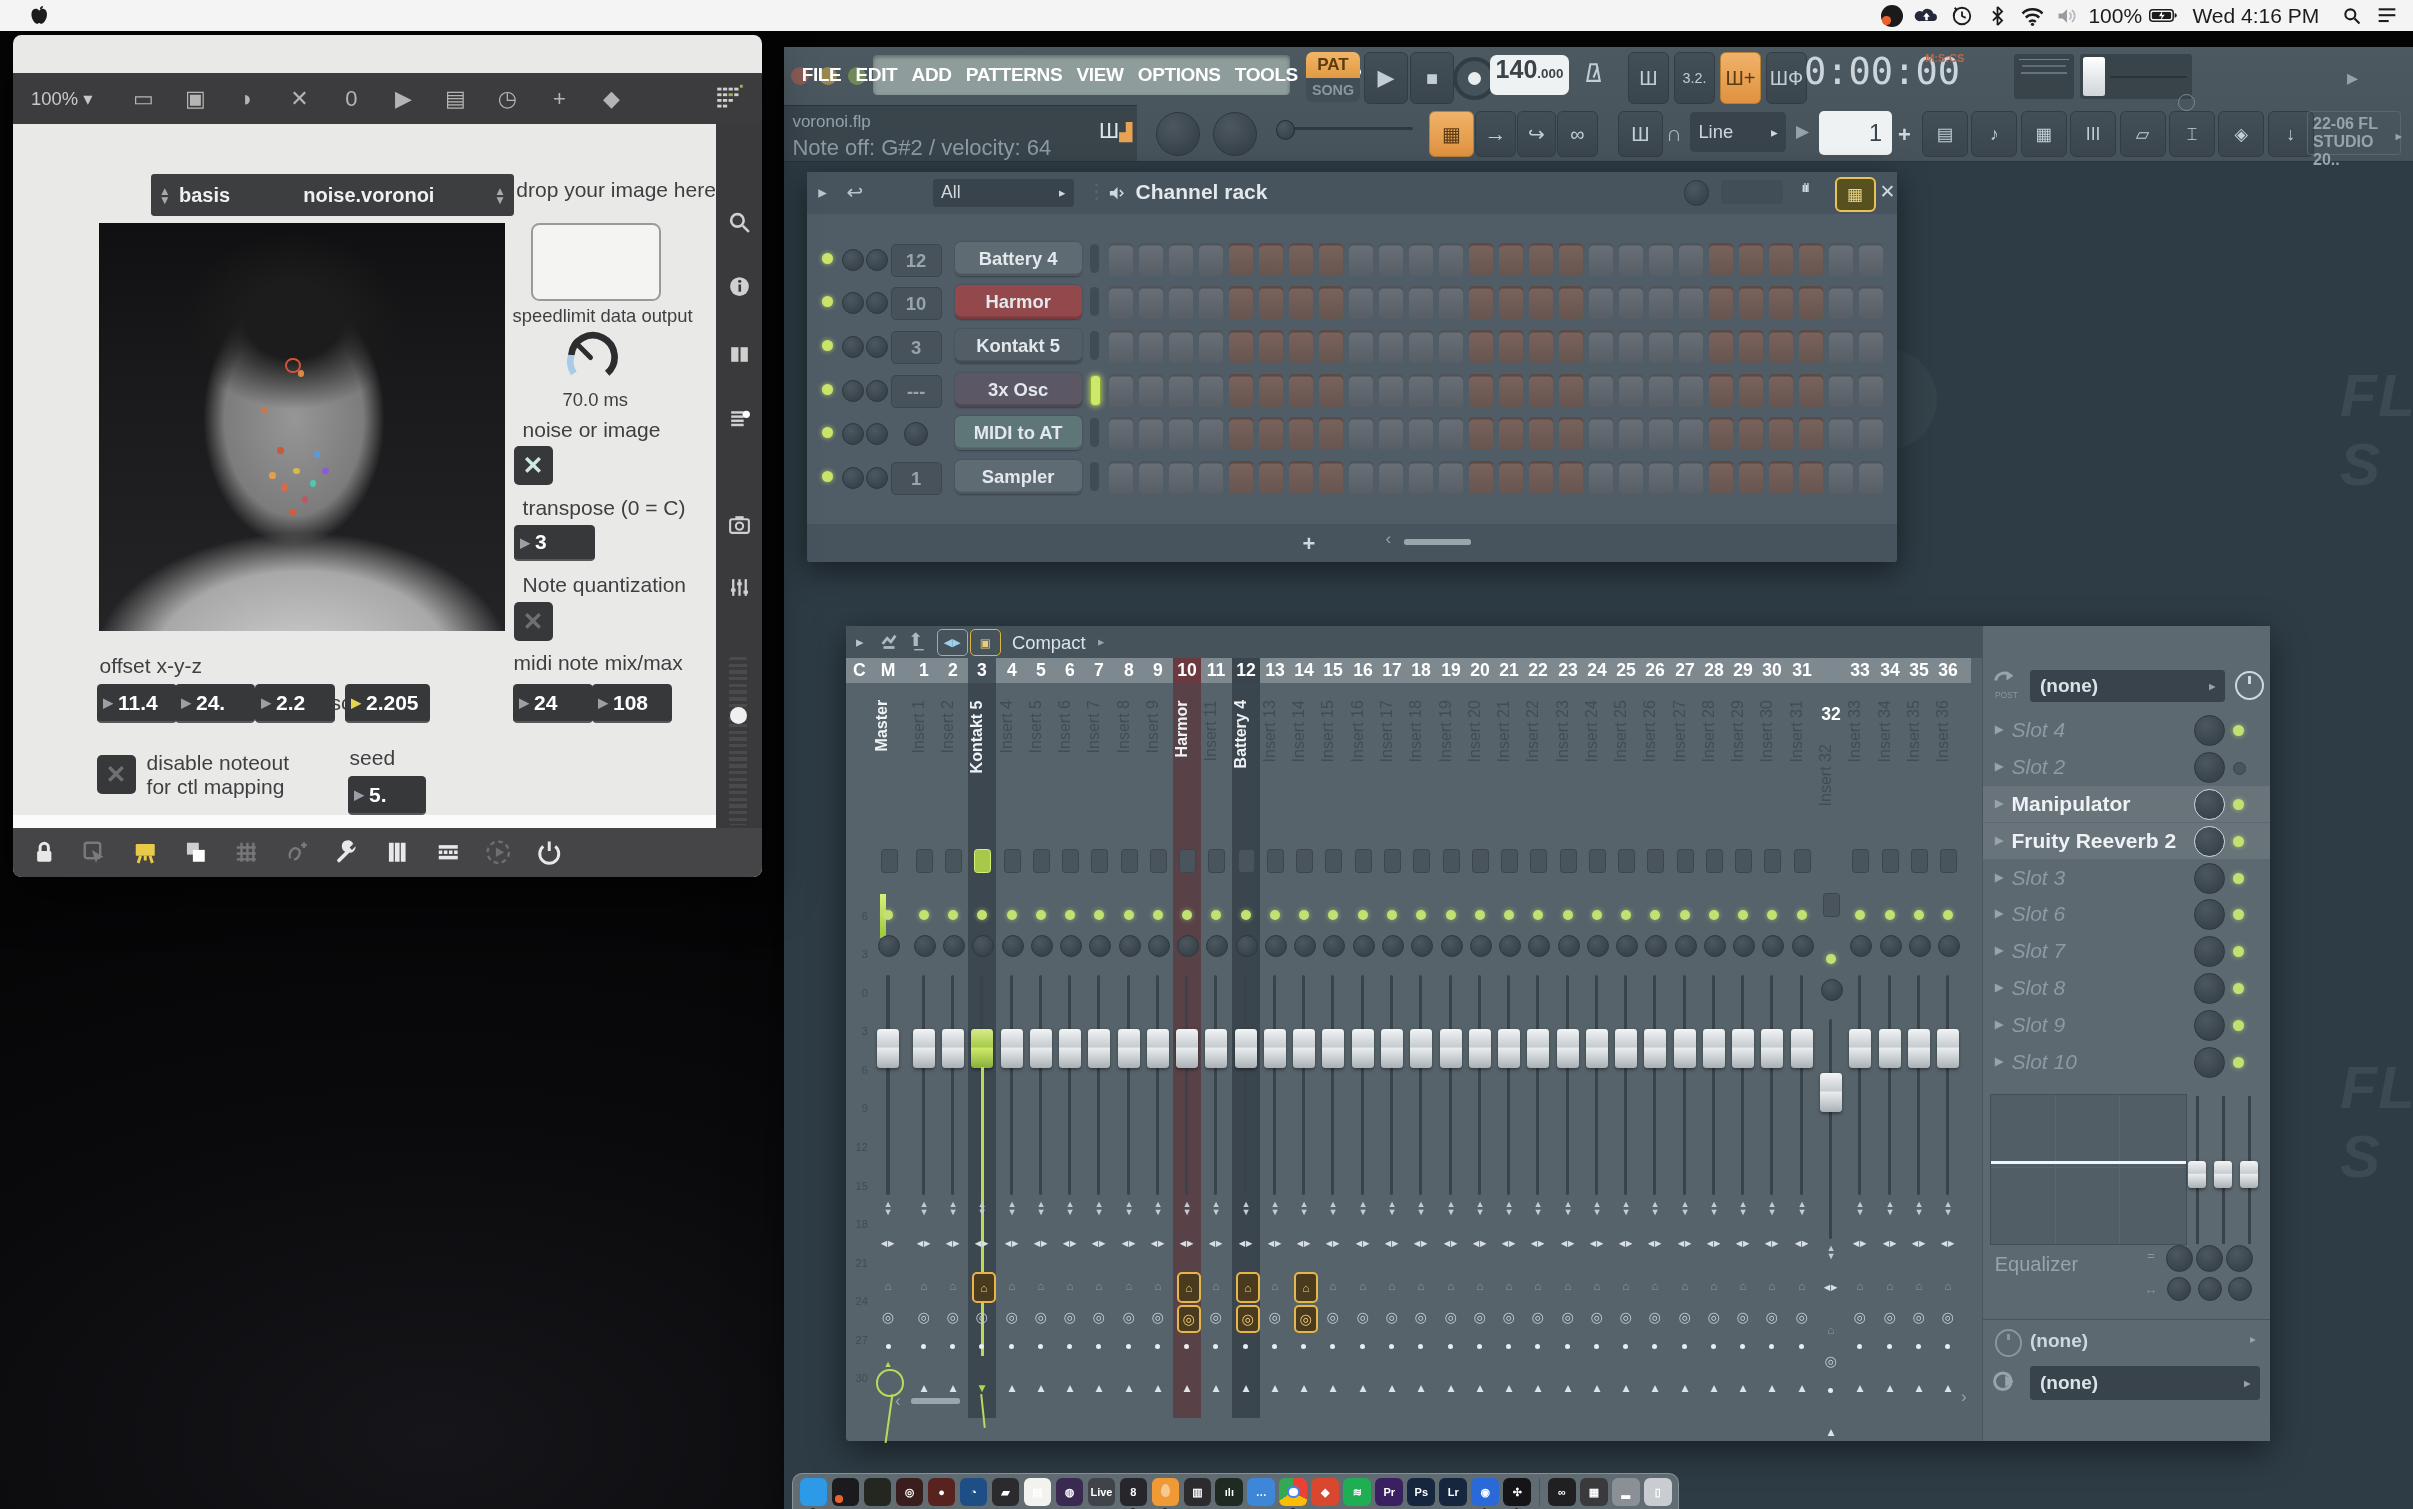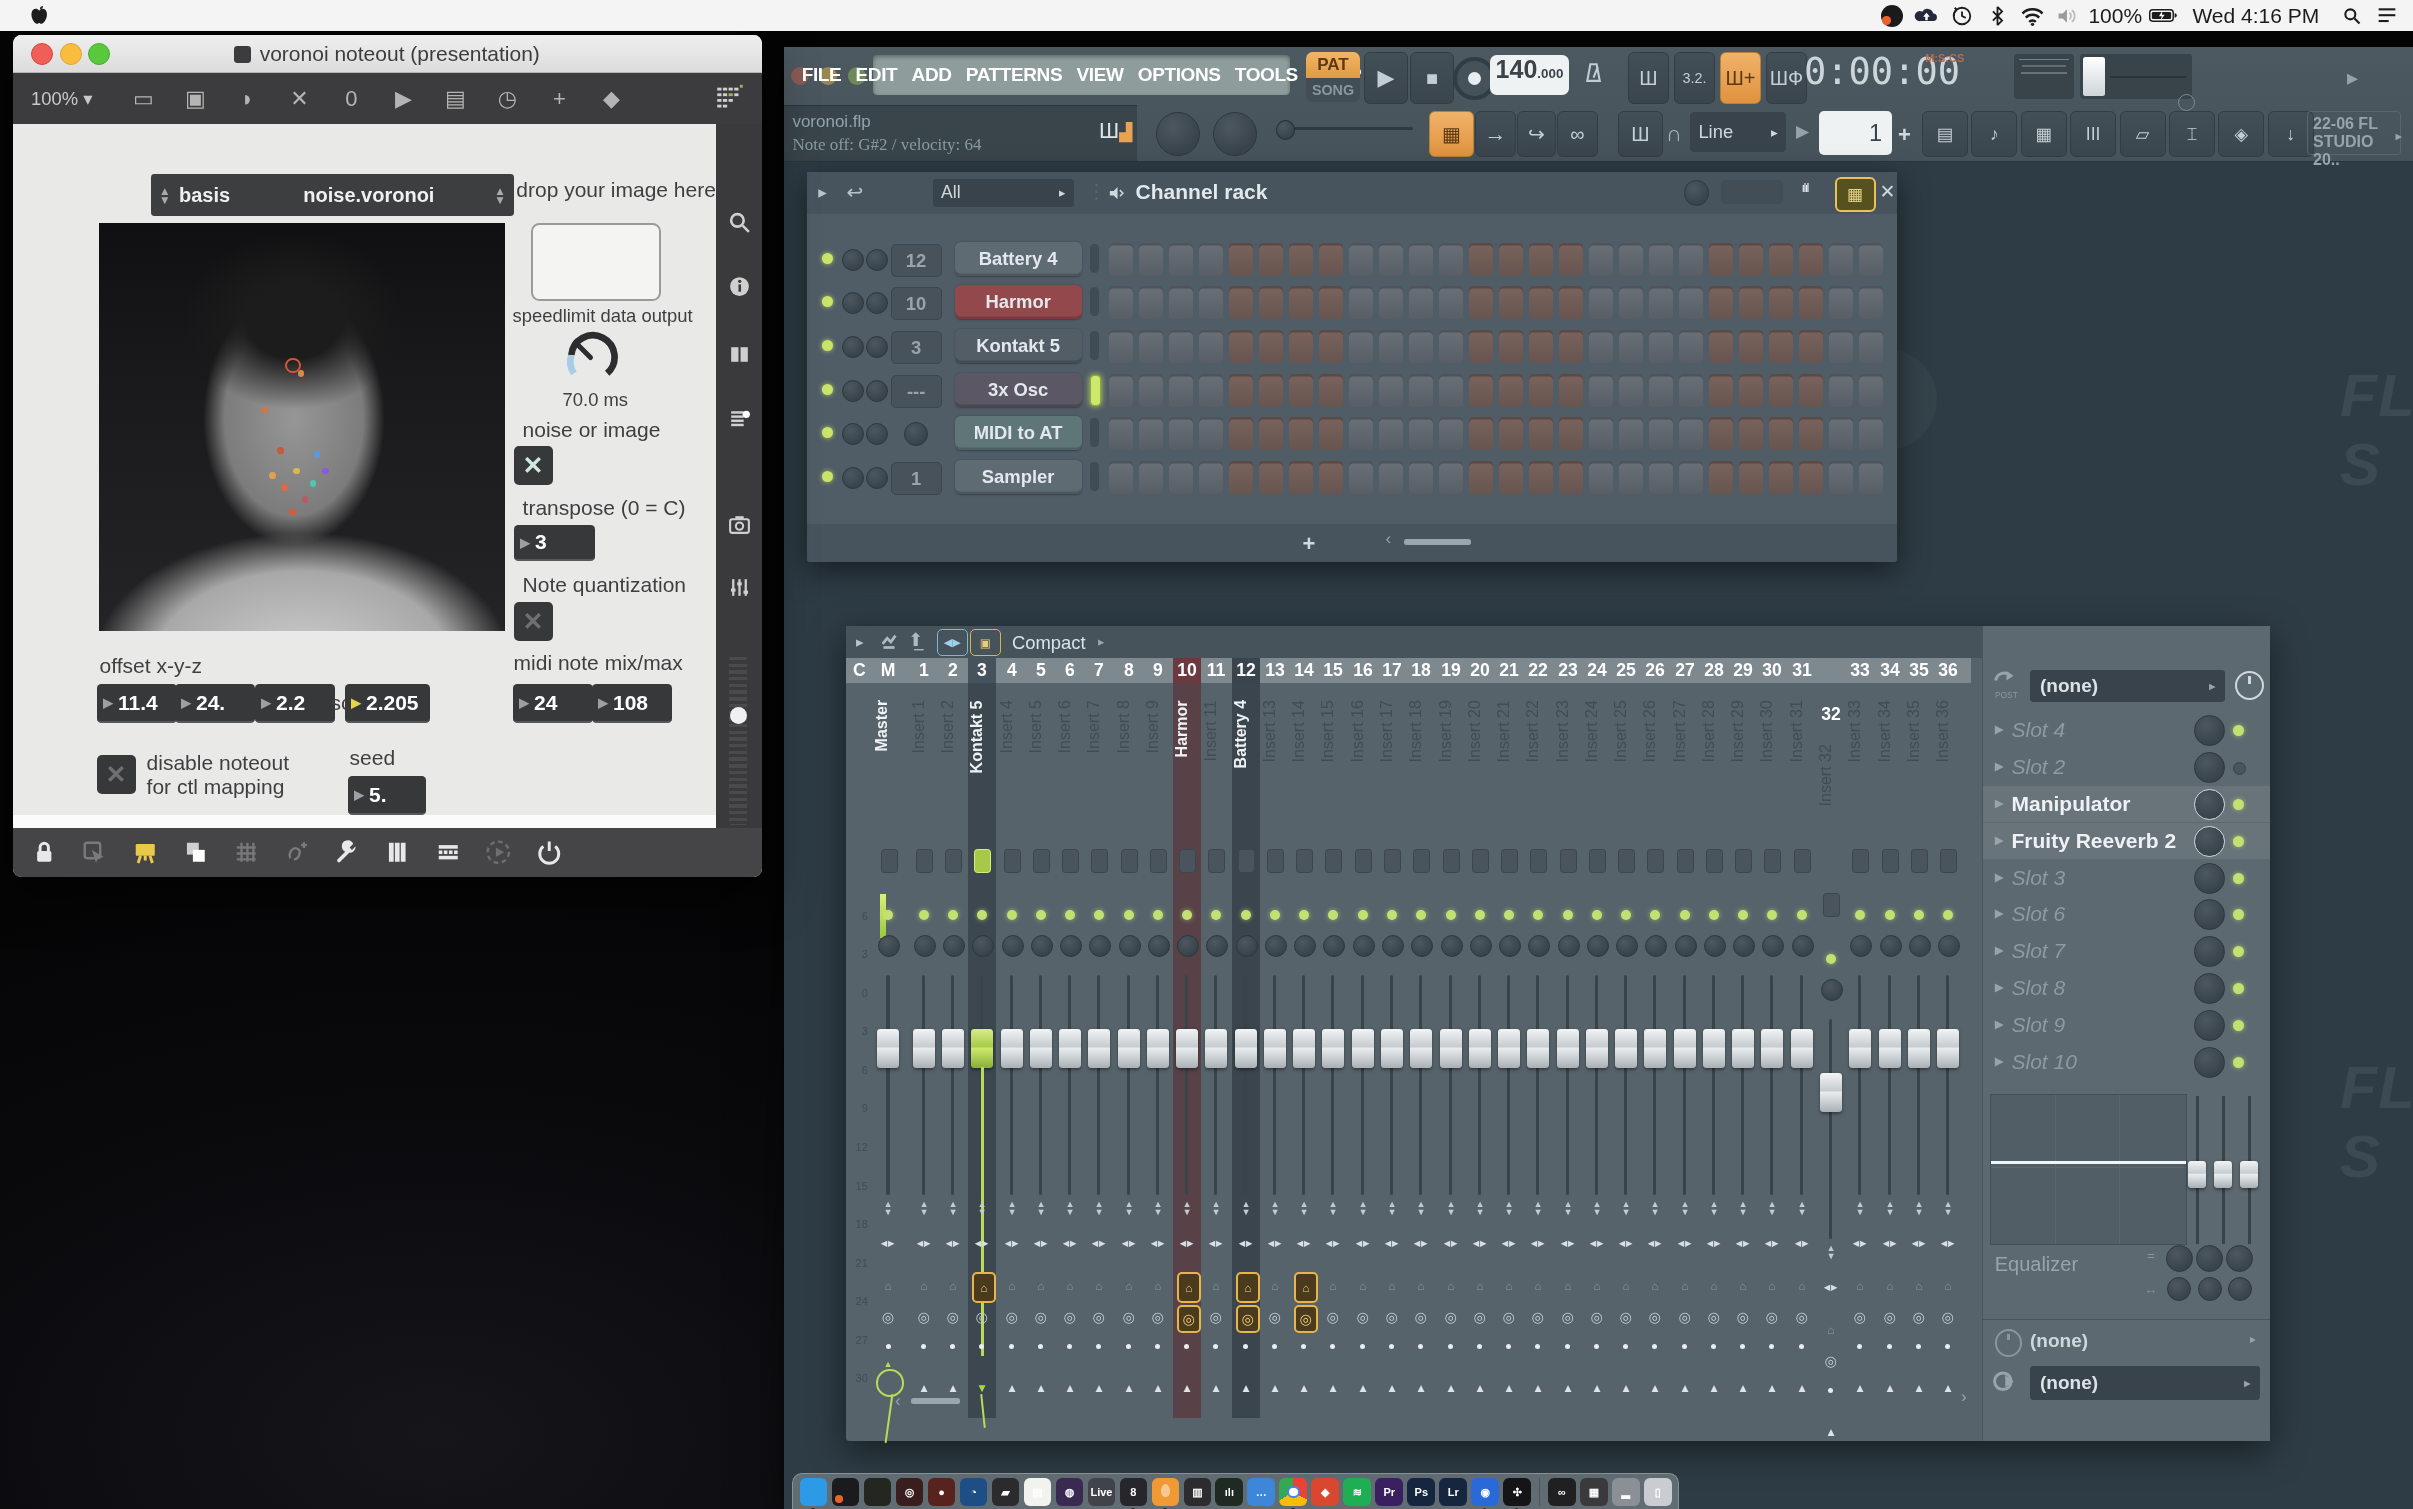--- a/index.html
+++ b/index.html
@@ -125,21 +125,21 @@
     </div>
     <div class="abs" style="left:1296px;top:6.7px;width:112px;height:45px;background:#39434a;border-radius:3.4px;">
       <div class="abs" style="left:3.4px;top:3.4px;width:22px;height:39px;background:linear-gradient(#fff,#cfd5d9);border-radius:2.5px;"></div>
       <div class="abs" style="left:30px;top:22px;width:77px;height:2.5px;background:#2b343b;"></div>
     </div>
     <div class="abs" style="left:1394px;top:47px;width:15px;height:15px;border:1.7px solid #7d8a92;border-radius:50%;"></div>
     <div class="abs" style="left:1563px;top:18.4px;color:#96a2aa;font-size:22px;">▸</div>
 
     <div class="abs" style="left:0;top:58px;width:353px;height:55px;background:#39444b;border-top:0.8px solid #2b343b;">
       <div style="padding:5.9px 0 0 8.4px;font-size:17px;color:#93a3ab;">voronoi.flp</div>
-      <div style="padding:3.4px 0 0 8.4px;font-size:17px;color:#8b9ba3;font-family:Liberation Serif, serif;">Note off: G#2 / velocity: 64</div>
+      <div style="padding:3.4px 0 0 8.4px;font-size:22px;color:#8b9ba3;">Note off: G#2 / velocity: 64</div>
       <div class="abs" style="left:315px;top:11.7px;font-size:22px;color:#dce4e8;">Ш<span style="color:#e8a254;font-size:17px;">▟</span></div>
     </div>
     <div class="abs knob" style="left:372px;top:65px;width:42px;height:42px;"></div>
     <div class="abs knob" style="left:429px;top:65px;width:42px;height:42px;"></div>
     <div class="abs" style="left:495px;top:80px;width:134px;height:3.4px;background:#2f3940;border-radius:1.7px;">
       <div class="abs" style="left:-3.4px;top:-7.5px;width:17px;height:18.4px;border-radius:50%;background:radial-gradient(circle at 35% 30%,#4c575f,#323c43);border:0.8px solid #272f35;"></div>
     </div>
     <div class="abs fl-btn orange" style="left:645px;top:64px;width:43px;height:44px;font-size:20px;">▦</div>
     <div class="abs fl-btn" style="left:691px;top:64px;width:39px;height:44px;font-size:22px;">→</div>
     <div class="abs fl-btn" style="left:733px;top:64px;width:37px;height:44px;font-size:20px;">↪</div>
@@ -1125,26 +1125,20 @@
         </div>
       <div class="abs" style="left:47px;top:740px;width:230px;height:34px;background:#39434b;border-radius:3.4px;color:#dbe3e7;font-size:19px;font-weight:bold;display:flex;align-items:center;justify-content:space-between;padding:0 10px;box-sizing:border-box;">
           <span>(none)</span>
           <span style="font-size:11.7px;color:#97a4ac;">▸</span>
         </div>
     </div>
   </div>
 </div>
 
 <div class="abs" id="max-window">
-  <div class="abs" id="max-title">
-    <div class="tl" style="left:18.4px;background:#f05f57;border:0.8px solid #d8443c;"></div>
-    <div class="tl" style="left:47px;background:#f8bd3f;border:0.8px solid #dfa433;"></div>
-    <div class="tl" style="left:75px;background:#58c93d;border:0.8px solid #43ad2f;"></div>
-    <div class="wt"><span style="display:inline-block;width:17px;height:17px;background:#3c3c3e;border-radius:3.4px;vertical-align:-1.7px;margin-right:8.4px;"></span><span>voronoi noteout (presentation)</span></div>
-  </div>
   <div class="abs" id="max-top-toolbar">
     <span id="max-zoom">100% ▾</span>
     <div id="max-ticons" style="display:flex;margin-left:25px;">
         <span class="mx-ticon">▭</span>
         <span class="mx-ticon">▣</span>
         <span class="mx-ticon">◗</span>
         <span class="mx-ticon">✕</span>
         <span class="mx-ticon">0</span>
         <span class="mx-ticon">▶</span>
         <span class="mx-ticon">▤</span>

